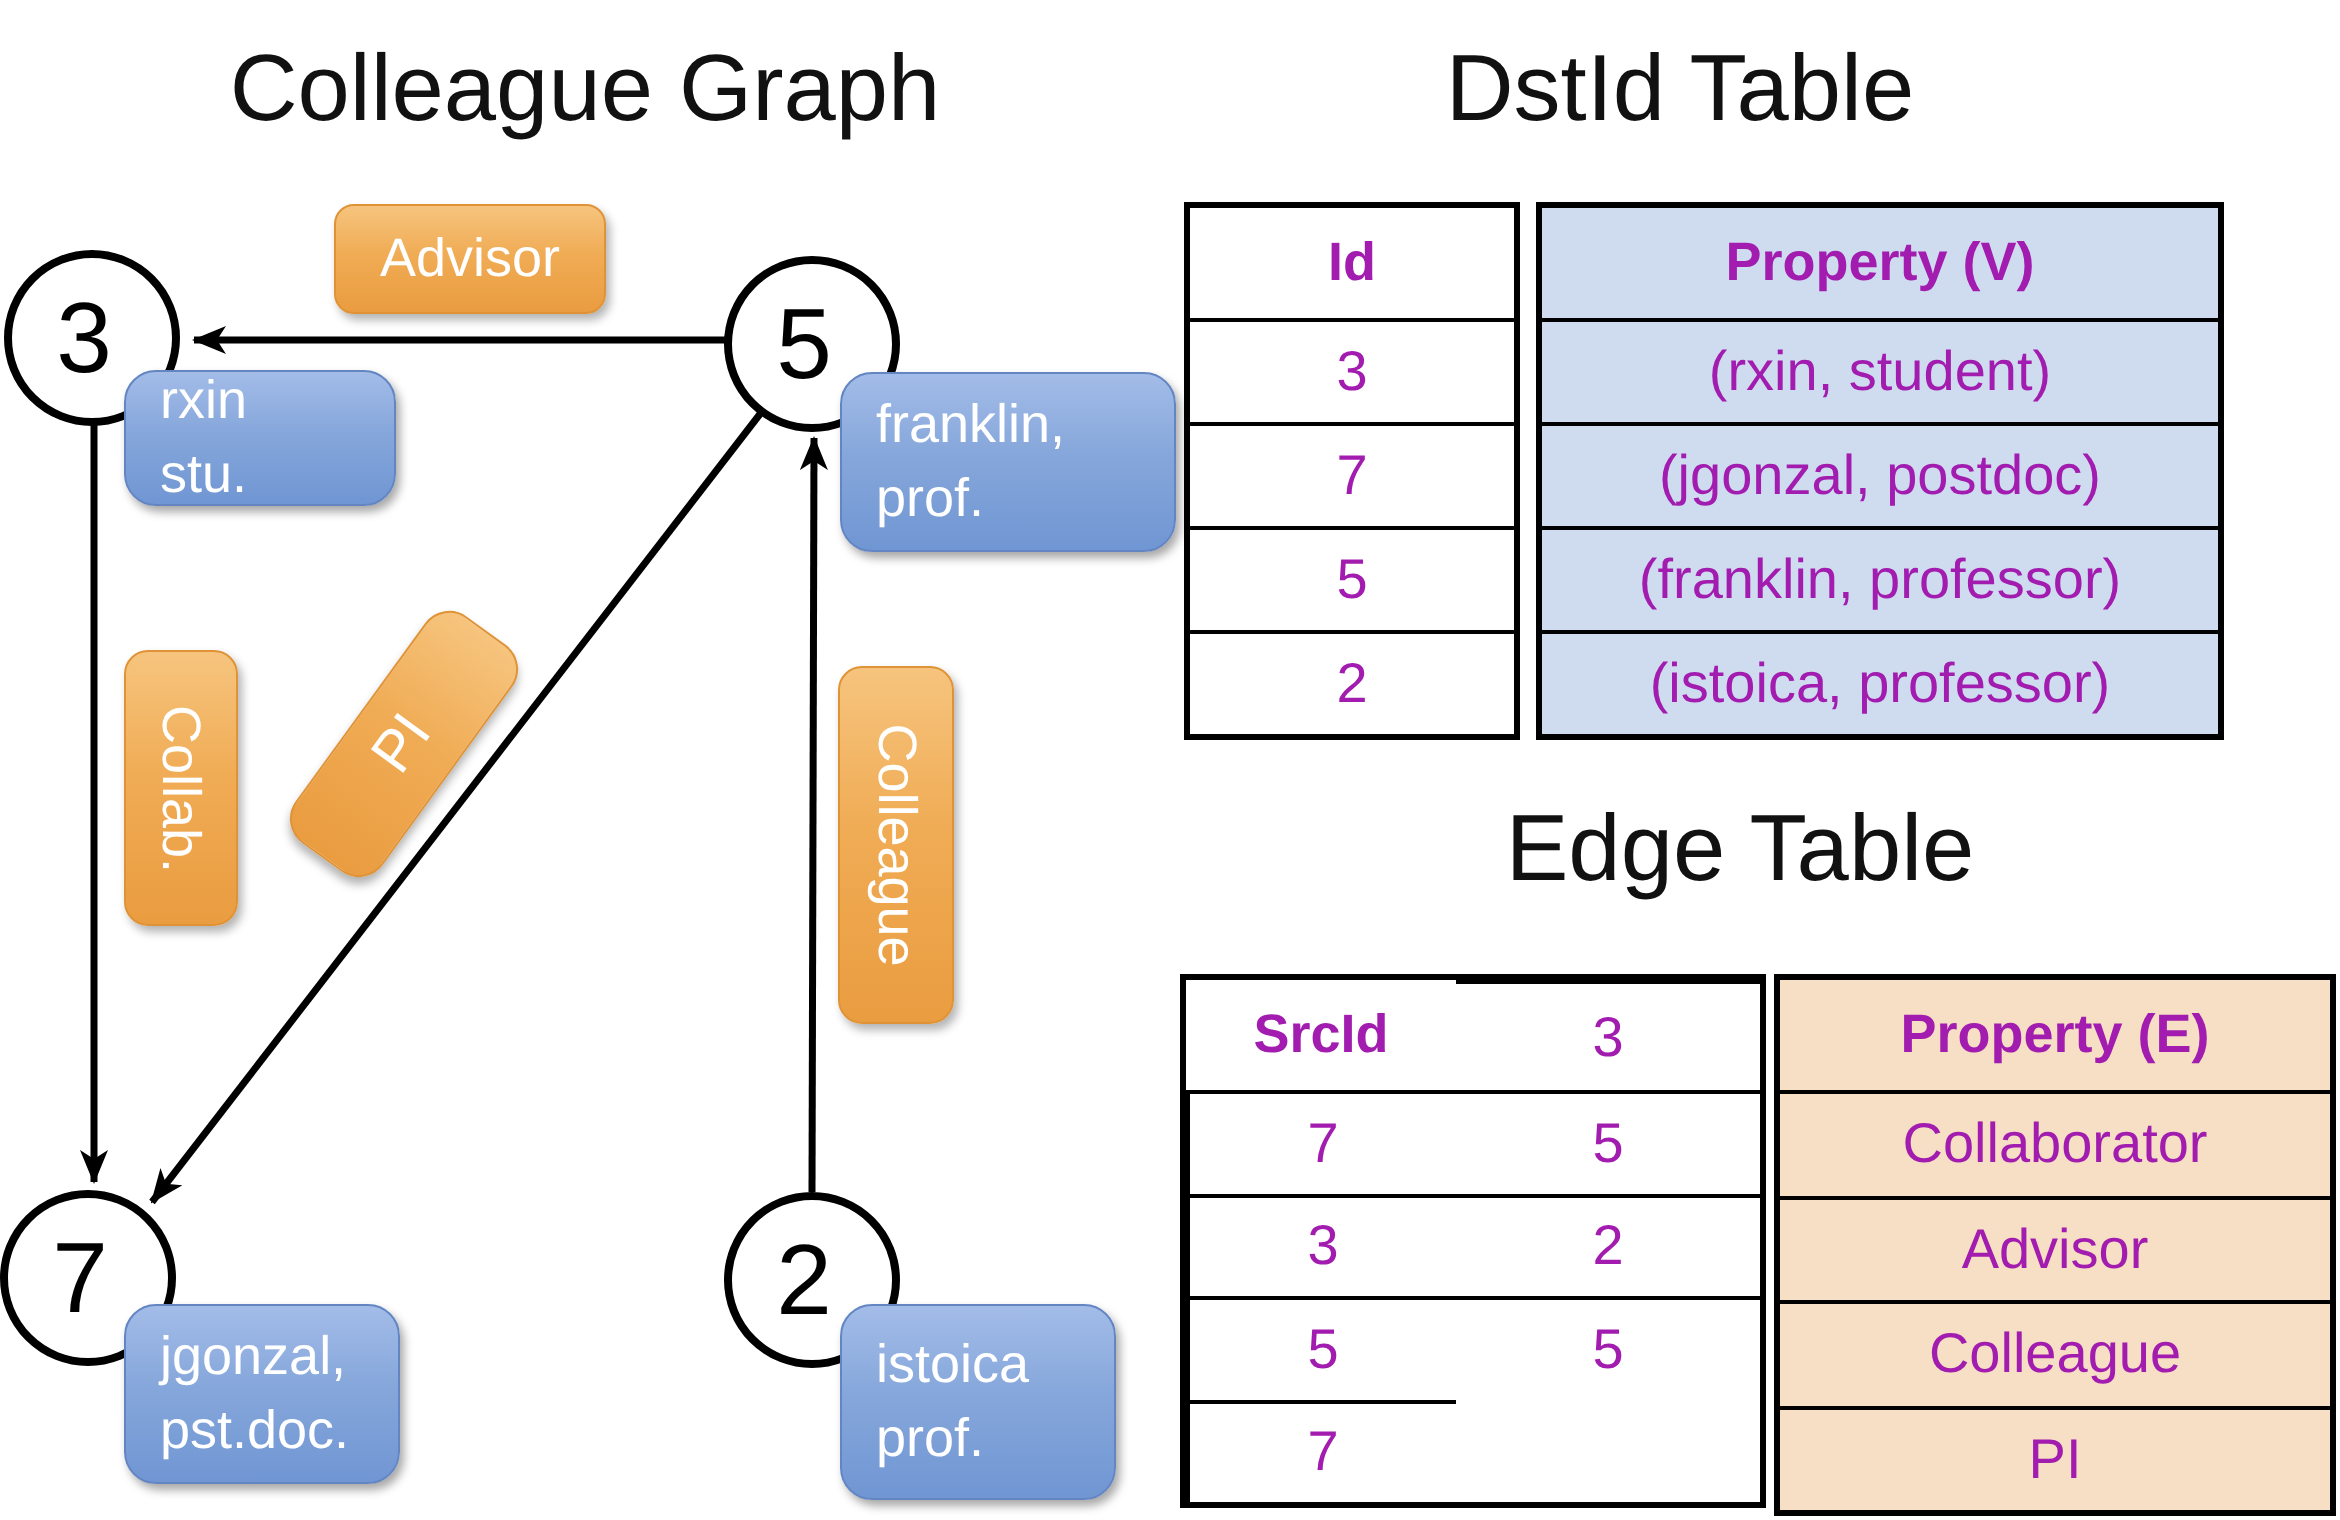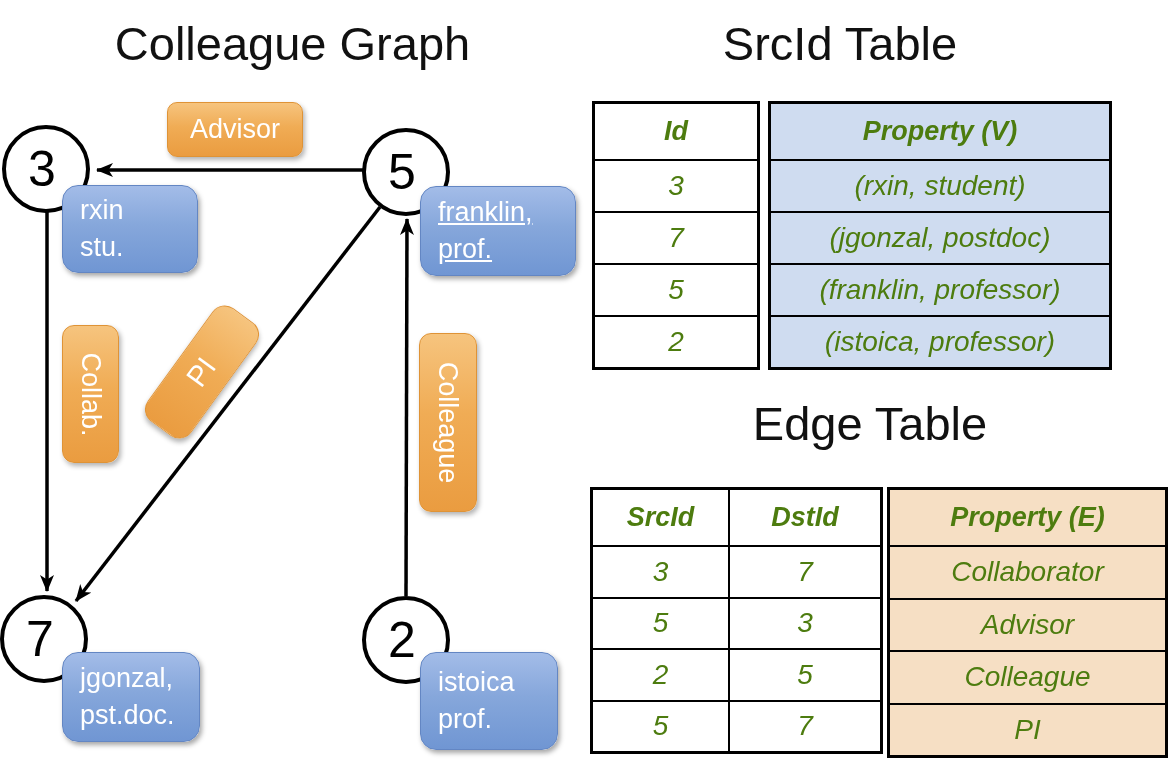--- a/index.html
+++ b/index.html
@@ -31,21 +31,21 @@
            font-size:27px; }
   .epill .vert  { transform:rotate(90deg); white-space:nowrap; }
   .epill .cntr  { white-space:nowrap; }
   .epill.pi-pill { transform:rotate(36deg); border-radius:15px; }
   .epill.pi-pill .up { transform:rotate(-90deg); white-space:nowrap; font-size:29px; }
 
   
   .subtable { position:absolute; display:grid; background:#fff;
               border:3px solid #000; }
   .cell { display:flex; align-items:center; justify-content:center;
-          font-size:28px; color:#4d7c0f; border-top:2.5px solid #000;font-style:italic; }
+          font-size:28px; color:#a21caf; border-top:2.5px solid #000; }
   .cell.first { border-top:none; }
   .cell.th { font-weight:700; font-size:27px; }
   .bluefill  { background:#cfdcf0; }
   .tanfill   { background:#f6dfc4; }
   .colsplit  { border-left:2.5px solid #000; }
 </style>
 </head>
 <body>
 
 <div class="canvas">
@@ -70,25 +70,25 @@
   <div class="node" style="left:362px; top:128px;">
     <span class="num">5</span>
     </div>
   <div class="node" style="left:0px;   top:595px;">
     <span class="num">7</span>
     </div>
   <div class="node" style="left:362px; top:596px;">
     <span class="num">2</span>
     </div>
 
-  <div class="vprop" style="left:62px;  top:185px; width:136px; height:88px;">
+  <div class="vprop" style="left:62px;  top:185px; width:136px; height:68px;">
     <span>rxin</span>
     <span>stu.</span>
   </div>
-  <div class="vprop" style="left:420px; top:186px; width:156px; height:90px;text-decoration:underline;">
+  <div class="vprop" style="left:420px; top:186px; width:168px; height:90px;">
     <span>franklin,</span>
     <span>prof.</span>
   </div>
   <div class="vprop" style="left:62px;  top:652px; width:138px; height:90px;">
     <span>jgonzal,</span>
     <span>pst.doc.</span>
   </div>
   <div class="vprop" style="left:420px; top:652px; width:138px; height:98px;">
     <span>istoica</span>
     <span>prof.</span>
@@ -100,21 +100,21 @@
   <div class="epill" style="left:62px; top:325px; width:57px; height:138px;">
     <span class="vert">Collab.</span>
   </div>
   <div class="epill pi-pill" style="left:175px; top:302px; width:54px; height:140px;">
     <span class="up">PI</span>
   </div>
   <div class="epill" style="left:419px; top:333px; width:58px; height:179px;">
     <span class="vert">Colleague</span>
   </div>
 
-  <div class="big-title" style="left:585px; width:510px; top:16px;">SrcId Table</div>
+  <div class="big-title" style="left:585px; width:510px; top:16px;">DstId Table</div>
 
   <div class="subtable" style="left:592px; top:101px; width:168px; height:269px; grid-template-rows:55px repeat(4,1fr);">
     <div class="cell th first">Id</div>
     <div class="cell">3</div>
     <div class="cell">7</div>
     <div class="cell">5</div>
     <div class="cell">2</div>
   </div>
 
   <div class="subtable" style="left:768px; top:101px; width:344px; height:269px; grid-template-rows:55px repeat(4,1fr);">
@@ -122,21 +122,20 @@
     <div class="cell bluefill">(rxin, student)</div>
     <div class="cell bluefill">(jgonzal, postdoc)</div>
     <div class="cell bluefill">(franklin, professor)</div>
     <div class="cell bluefill">(istoica, professor)</div>
   </div>
 
   <div class="big-title" style="left:615px; width:510px; top:396px;">Edge Table</div>
 
   <div class="subtable" style="left:590px; top:487px; width:293px; height:267px; grid-template-columns:135px 1fr; grid-template-rows:55px repeat(4,1fr);text-align:center;">
     <div class="cell th first">SrcId</div>
-    <div class="cell th first colsplit">DstId</div>
     <div class="cell">3</div>
     <div class="cell colsplit">7</div>
     <div class="cell">5</div>
     <div class="cell colsplit">3</div>
     <div class="cell">2</div>
     <div class="cell colsplit">5</div>
     <div class="cell">5</div>
     <div class="cell colsplit">7</div>
   </div>
 

